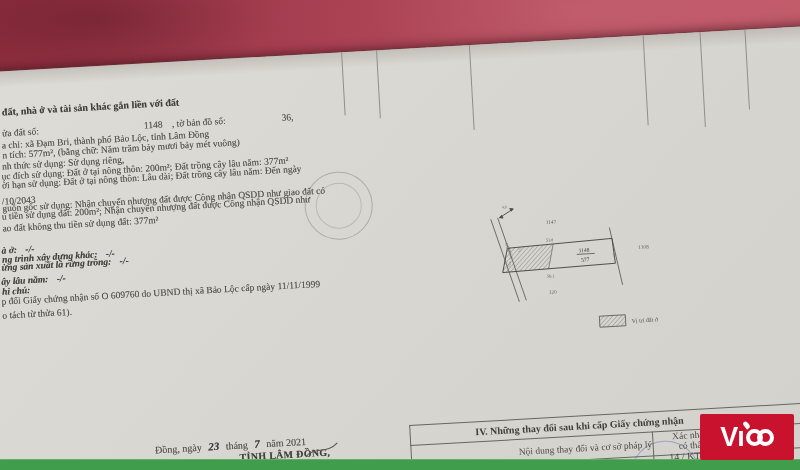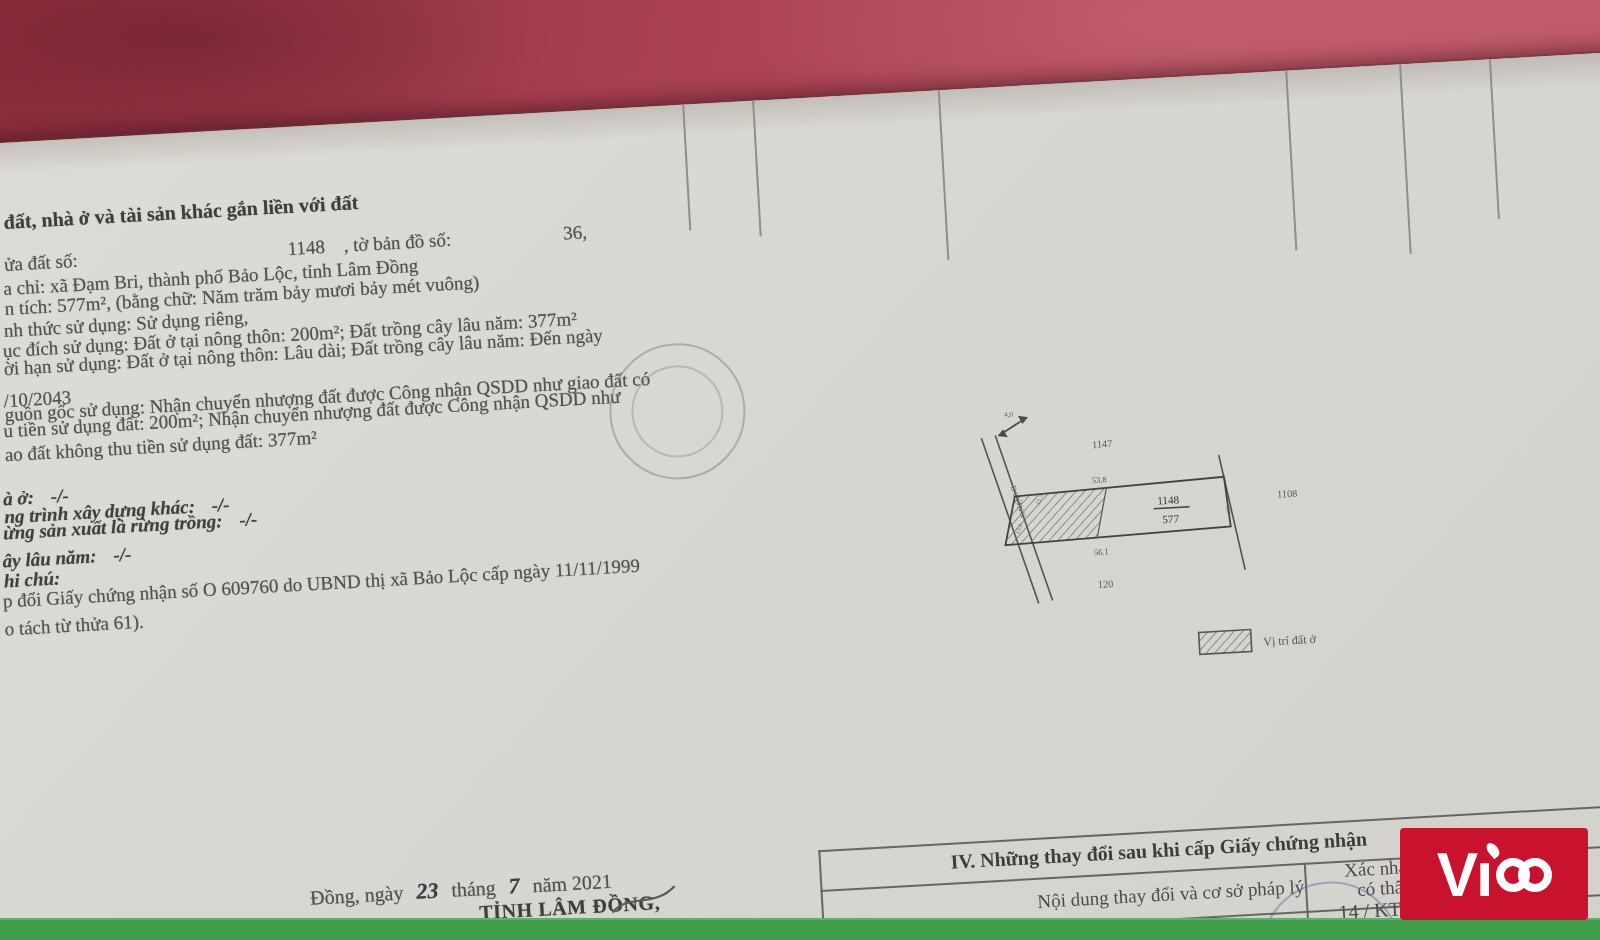--- a/index.html
+++ b/index.html
@@ -34,21 +34,21 @@
   .tbl .vline{position:absolute;width:1px;background:#68665f;}
   .tbl .t{position:absolute;white-space:nowrap;font:9.5px "Liberation Serif",serif;color:#4c4a44;}
   .blue{color:#3c50a0;font-style:italic;font-weight:bold;}
   .bluestamp{position:absolute;left:218px;top:30px;width:68px;height:68px;border-radius:50%;
     border:1.5px solid rgba(70,90,170,.40);}
   .greenbar{position:absolute;left:0;bottom:0;width:800px;height:11px;background:#3f9d4b;
     box-shadow:inset 0 1px 0 rgba(255,255,255,.18);z-index:40;}
   .logo{position:absolute;left:700px;top:414px;width:94px;height:46px;background:#c8122e;
     border-radius:2px;z-index:50;display:flex;align-items:center;justify-content:center;
     font-family:"Liberation Sans",sans-serif;}
-  .logo .vtxt{color:#fff;font-weight:bold;font-size:31px;letter-spacing:-1px;line-height:1;}
+  .logo .vtxt{color:#fff;font-weight:bold;font-size:27px;letter-spacing:-1px;line-height:1;}
   .logo .flame{position:absolute;left:44px;top:7px;width:5px;height:8px;background:#fff;
     border-radius:50% 50% 50% 0;transform:rotate(-40deg);}
   .logo .ring{width:17px;height:17px;border:4.5px solid #fff;border-radius:50%;
     box-sizing:border-box;display:inline-block;}
   .logo .ring.r2{margin-left:-6px;}
   .sig{position:absolute;}
 </style>
 </head>
 <body>
 

